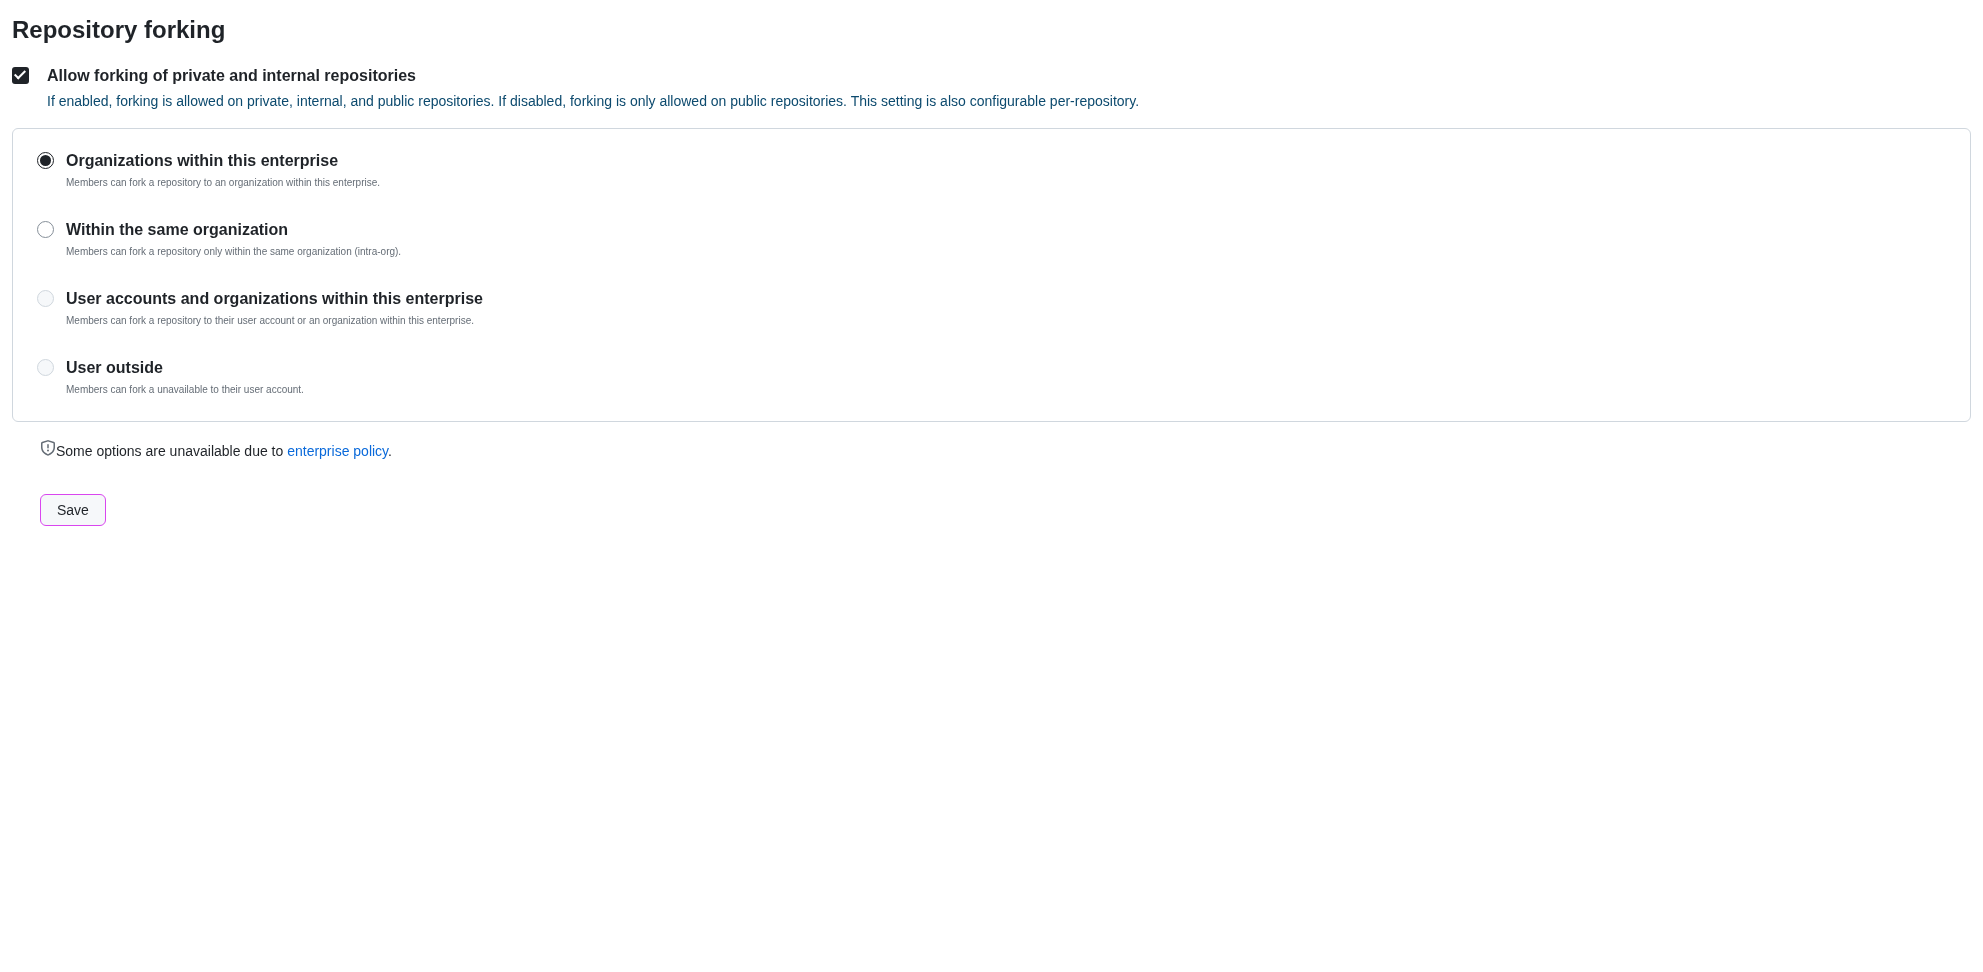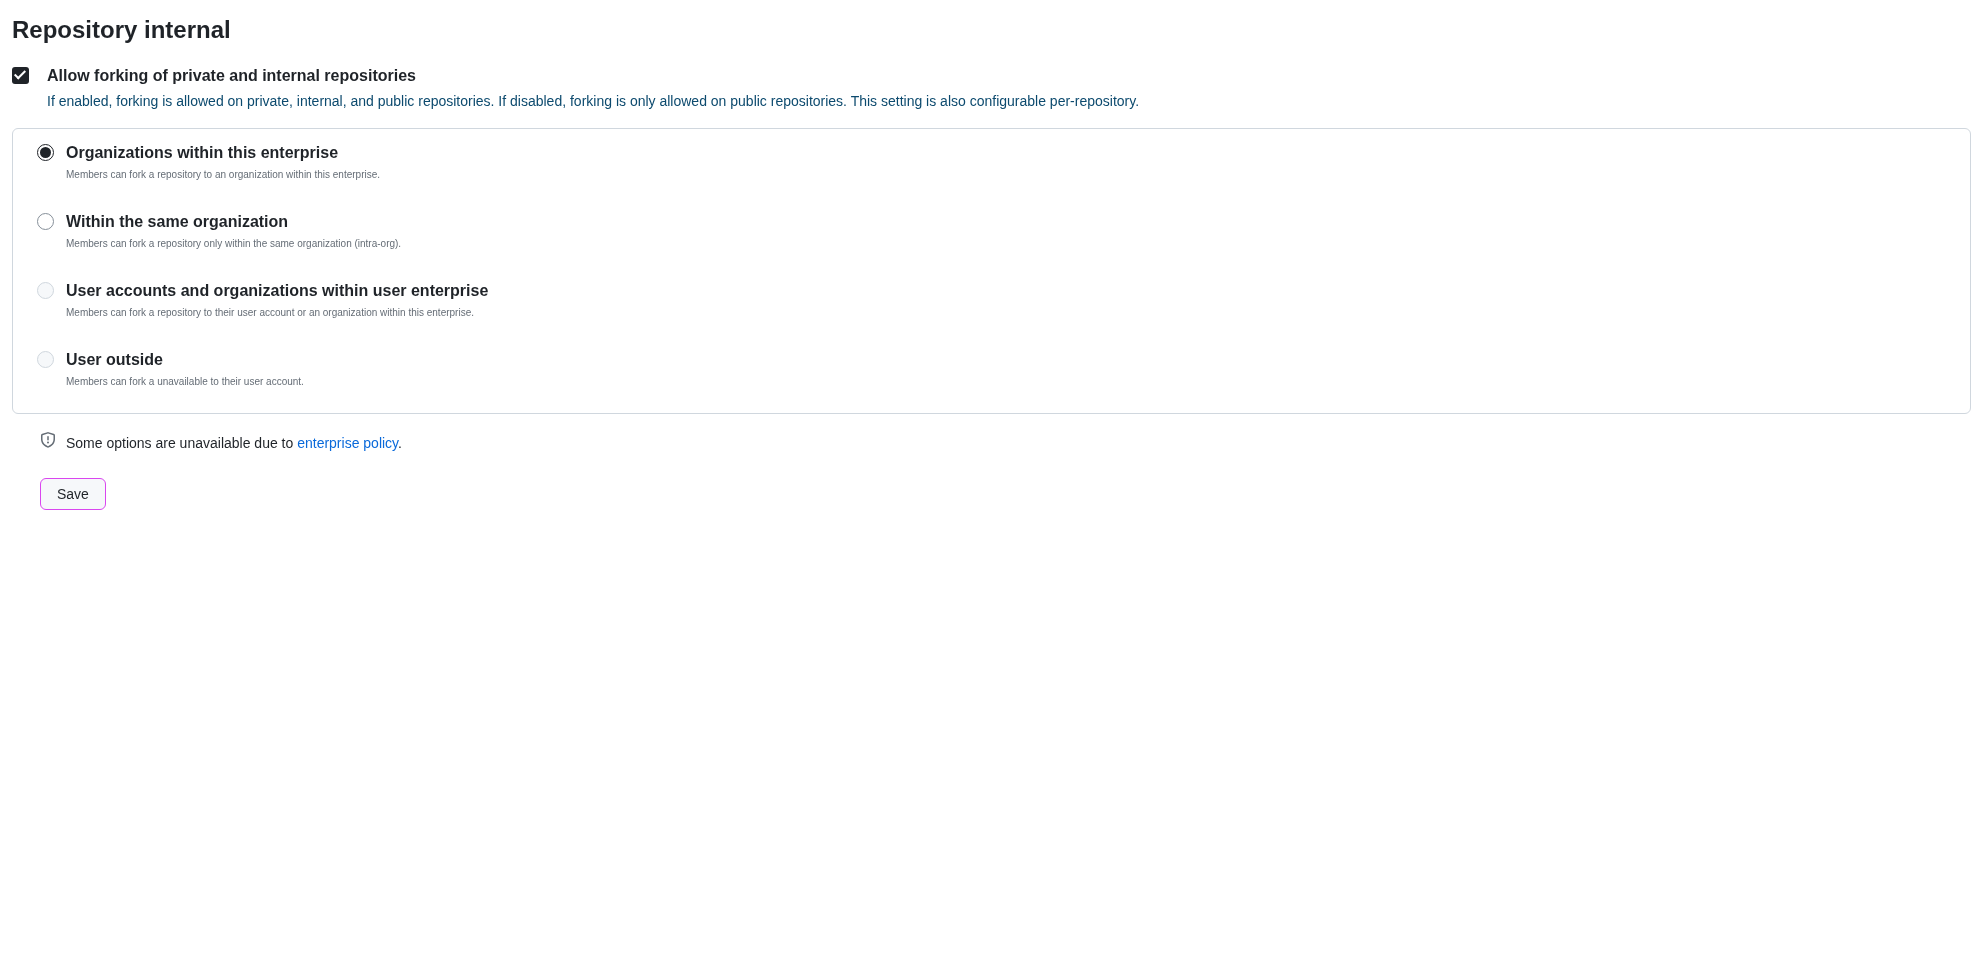--- a/index.html
+++ b/index.html
@@ -60,21 +60,21 @@
       margin-bottom: 2px;
     }
     .checkbox-description {
       font-size: 14px;
       color: #0c4a6e;
       line-height: 1.6;
     }
     .radio-group-box {
       border: 1px solid #d0d7de;
       border-radius: 6px;
-      padding: 12px 24px 24px 24px;
+      padding: 20px 24px 24px 24px;
       margin-bottom: 18px;
     }
     .radio-item {
       display: flex;
       align-items: flex-start;
       gap: 12px;
       margin-bottom: 28px;
     }
     .radio-item:last-child {
       margin-bottom: 0;
@@ -119,22 +119,22 @@
       display: block;
       margin-bottom: 2px;
     }
     .radio-description {
       font-size: 10px;
       color: #656d76;
     }
     .notice-row {
       display: flex;
       align-items: center;
-      gap: 10px;
-      margin-bottom: 24px;
+      gap: 0;
+      margin-bottom: 32px;
       padding-left: 28px;
     }
     .shield-icon {
       flex-shrink: 0;
     }
     .notice-text {
       font-size: 14px;
       color: #1f2328;
     }
     .policy-link {
@@ -152,21 +152,21 @@
       border-radius: 6px;
       cursor: pointer;
       margin-left: 28px;
     }
   </style>
 </head>
 <body>
 
 
 
-<h2 class="section-title">Repository internal</h2>
+<h2 class="section-title">Repository forking</h2>
 
 <div class="checkbox-row">
   <input type="checkbox" class="checkbox-input" checked="" style="">
   <div class="checkbox-content">
     <label class="checkbox-label">Allow forking of private and internal repositories</label>
     <p class="checkbox-description">If enabled, forking is allowed on private, internal, and public repositories. If disabled, forking is only allowed on public repositories. This setting is also configurable per-repository.</p>
   </div>
 </div>
 
 <div class="radio-group-box">
@@ -183,21 +183,21 @@
     <input type="radio" name="fork-target" class="radio-input" style="">
     <div class="radio-content">
       <label class="radio-label">Within the same organization</label>
       <p class="radio-description">Members can fork a repository only within the same organization (intra-org).</p>
     </div>
   </div>
 
   <div class="radio-item">
     <input type="radio" name="fork-target" class="radio-input" disabled="" style="">
     <div class="radio-content">
-      <label class="radio-label">User accounts and organizations within user enterprise</label>
+      <label class="radio-label">User accounts and organizations within this enterprise</label>
       <p class="radio-description">Members can fork a repository to their user account or an organization within this enterprise.</p>
     </div>
   </div>
 
   <div class="radio-item">
     <input type="radio" name="fork-target" class="radio-input" disabled="" style="">
     <div class="radio-content">
       <label class="radio-label">User outside</label>
       <p class="radio-description">Members can fork a unavailable to their user account.</p>
     </div>

